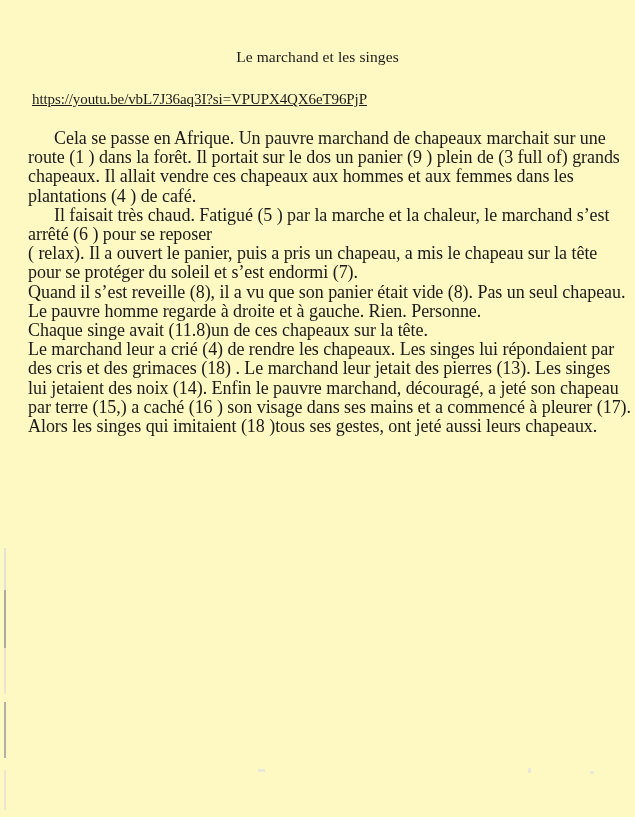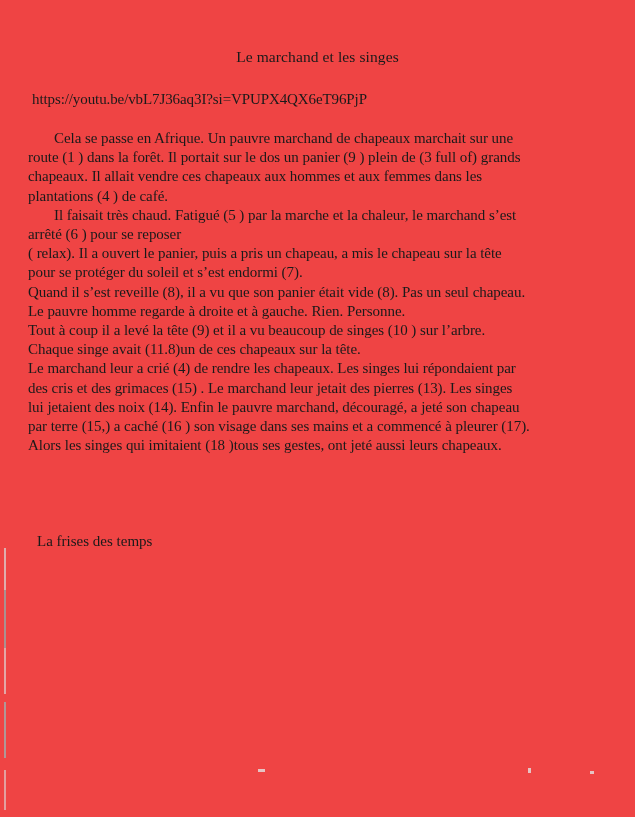--- a/index.html
+++ b/index.html
@@ -6,21 +6,21 @@
   html, body {
     margin: 0;
     padding: 0;
     background: #ffffff;
   }
 
   .page {
     position: relative;
     width: 635px;
     height: 817px;
-    background: #ef4444;
+    background: #fef9c3;
     overflow: hidden;
     font-family: "Liberation Serif", "DejaVu Serif", serif;
     color: #1a1a1a;
     -webkit-font-smoothing: antialiased;
   }
 
   
   .scan-artifact {
     position: absolute;
     left: 4px;
@@ -59,29 +59,30 @@
 
   
   .url-line {
     position: absolute;
     top: 90px;
     left: 32px;
     font-size: 15px;
     line-height: 19px;
     letter-spacing: -.1px;
     white-space: nowrap;
+    text-decoration: underline;
   }
 
   
   .body-block {
     position: absolute;
     top: 129px;
     left: 28px;
     width: 580px;
-    font-size: 15px;
+    font-size: 18px;
     line-height: 19.2px;
     letter-spacing: -.05px;
   }
 
   .text-line {
     white-space: nowrap;
   }
   .text-line.indent {
     text-indent: 26px;
   }
@@ -118,24 +119,22 @@
       <div class="text-line indent">Cela se passe en Afrique. Un pauvre marchand de chapeaux marchait sur une</div>
       <div class="text-line">route (1 ) dans la forêt. Il portait sur le dos un panier (9 ) plein de (3 full of) grands</div>
       <div class="text-line">chapeaux. Il allait vendre ces chapeaux aux hommes et aux femmes dans les</div>
       <div class="text-line">plantations (4 ) de café.</div>
       <div class="text-line indent">Il faisait très chaud. Fatigué (5 ) par la marche et la chaleur, le marchand s’est</div>
       <div class="text-line">arrêté (6 ) pour se reposer</div>
       <div class="text-line">( relax). Il a ouvert le panier, puis a pris un chapeau, a mis le chapeau sur la tête</div>
       <div class="text-line">pour se protéger du soleil et s’est endormi (7).</div>
       <div class="text-line">Quand il s’est reveille (8), il a vu que son panier était vide (8). Pas un seul chapeau.</div>
       <div class="text-line">Le pauvre homme regarde à droite et à gauche. Rien. Personne.</div>
-      <div class="text-line">Tout à coup il a levé la tête (9) et il a vu beaucoup de singes (10 ) sur l’arbre.</div>
       <div class="text-line">Chaque singe avait (11.8)un de ces chapeaux sur la tête.</div>
       <div class="text-line">Le marchand leur a crié (4) de rendre les chapeaux. Les singes lui répondaient par</div>
-      <div class="text-line">des cris et des grimaces (15) . Le marchand leur  jetait des pierres (13). Les singes</div>
+      <div class="text-line">des cris et des grimaces (18) . Le marchand leur  jetait des pierres (13). Les singes</div>
       <div class="text-line">lui jetaient des noix (14). Enfin le pauvre marchand, découragé, a jeté son chapeau</div>
       <div class="text-line">par terre (15,) a caché (16 ) son visage dans ses mains et a commencé à pleurer (17).</div>
       <div class="text-line">Alors les singes qui imitaient (18 )tous ses gestes, ont jeté aussi leurs chapeaux.</div>
     </div>
 
-  <div class="footer-note">La frises des temps</div>
 
 </div>
 
 </body></html>

